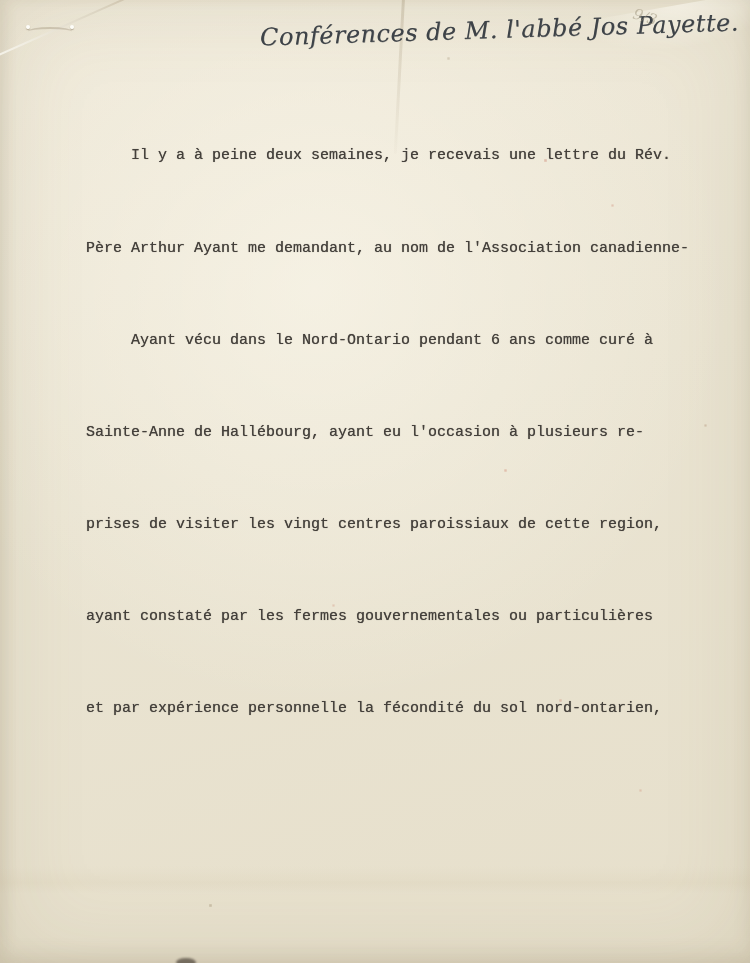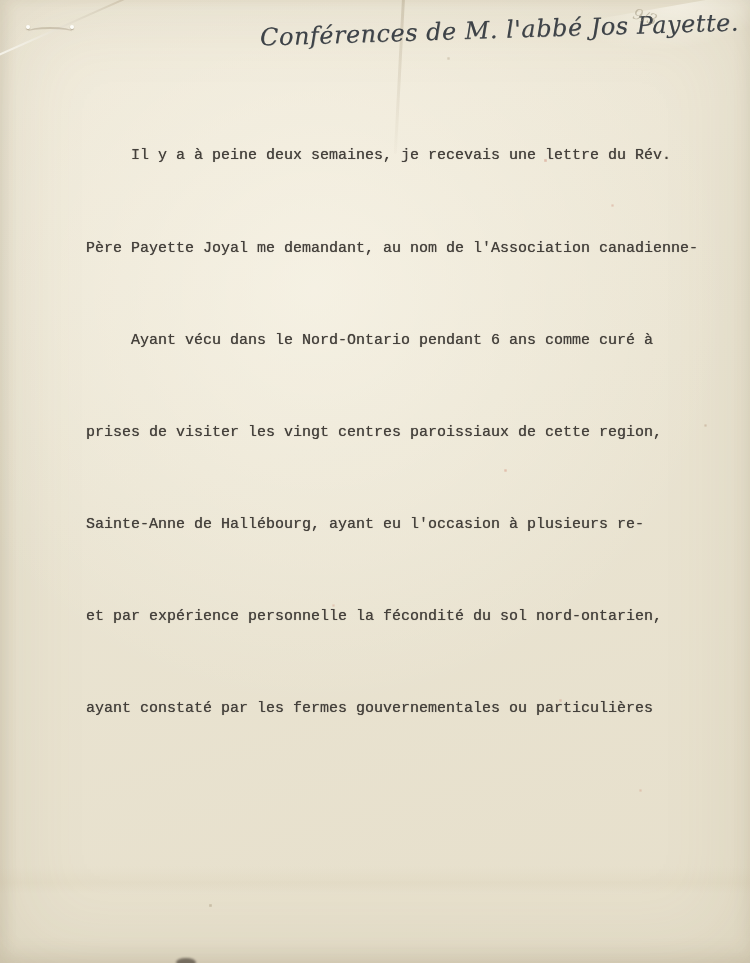--- a/index.html
+++ b/index.html
@@ -96,26 +96,26 @@
   <div class="clipmark"></div>
   <div class="specks"></div>
   <div class="edge-blob"></div>
 </div>
 
 <div class="handwritten">Conférences de M. l'abbé Jos Payette.</div>
 <div class="pencil">9/3</div>
 
 <div class="typed">
   <div class="line">     Il y a à peine deux semaines, je recevais une lettre du Rév.</div>
-  <div class="line">Père Payette Joyal me demandant, au nom de l'Association canadienne-</div>
+  <div class="line">Père Arthur Ayant me demandant, au nom de l'Association canadienne-</div>
   <div class="line">     Ayant vécu dans le Nord-Ontario pendant 6 ans comme curé à</div>
+  <div class="line">Sainte-Anne de Hallébourg, ayant eu l'occasion à plusieurs re-</div>
   <div class="line">prises de visiter les vingt centres paroissiaux de cette region,</div>
-  <div class="line">Sainte-Anne de Hallébourg, ayant eu l'occasion à plusieurs re-</div>
+  <div class="line">ayant constaté par les fermes gouvernementales ou particulières</div>
   <div class="line">et par expérience personnelle la fécondité du sol nord-ontarien,</div>
-  <div class="line">ayant constaté par les fermes gouvernementales ou particulières</div>
   
   
   
   
   
   
   
   
   
   

